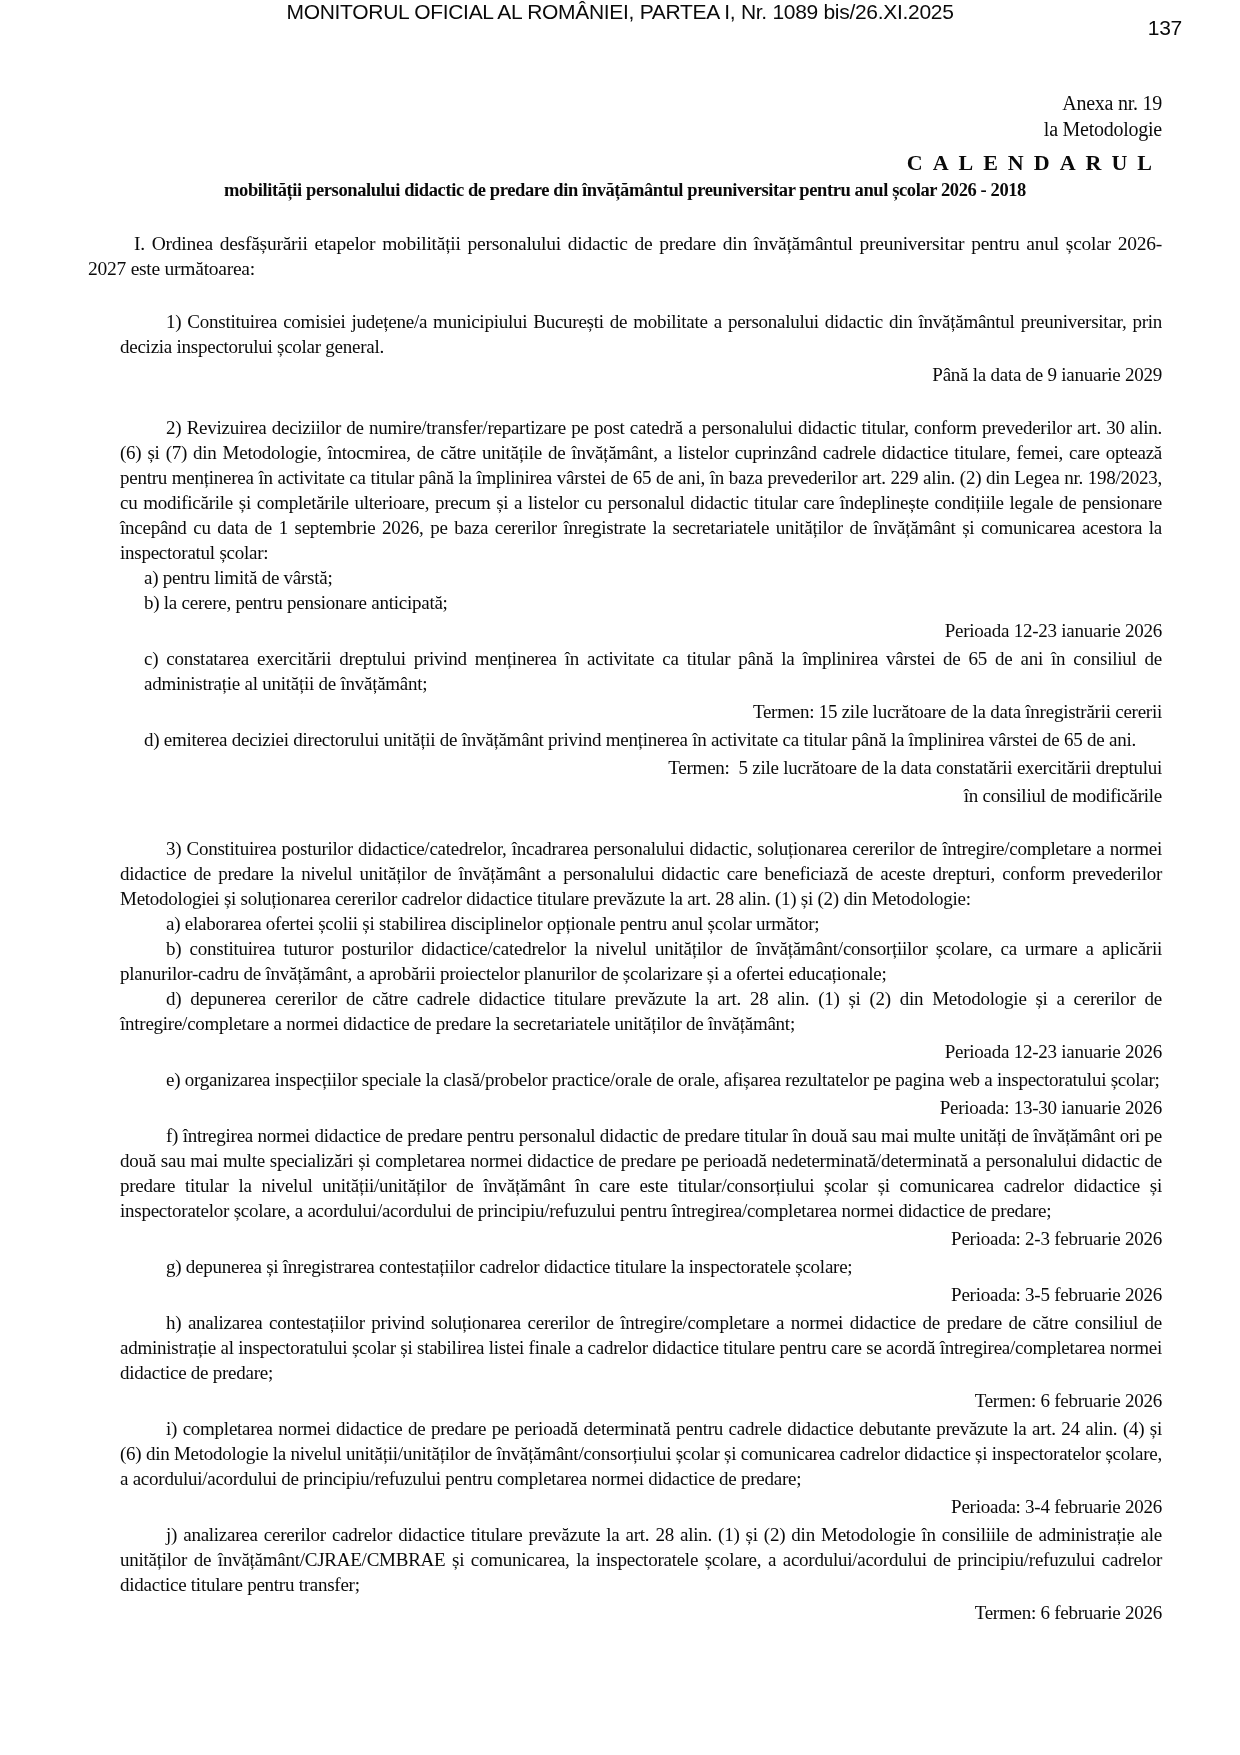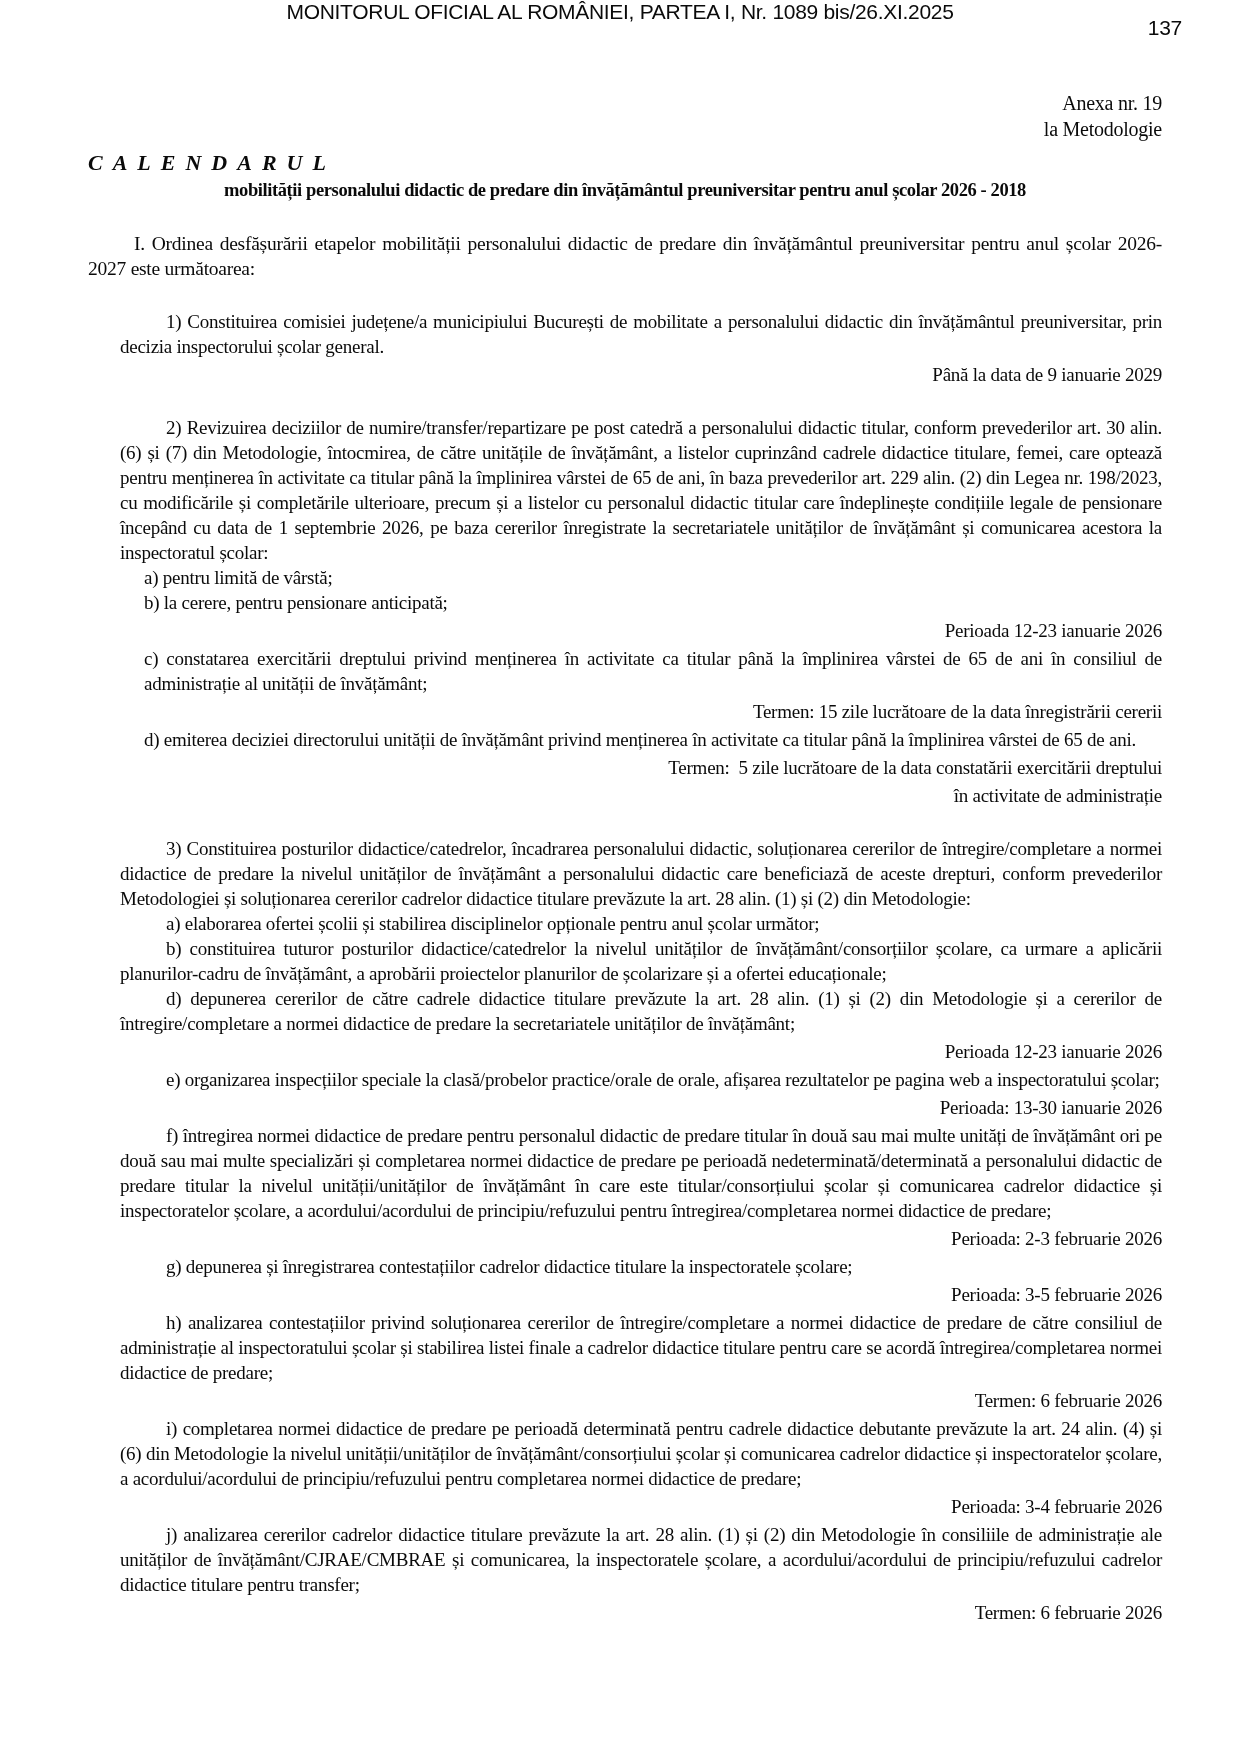--- a/index.html
+++ b/index.html
@@ -23,22 +23,22 @@
   
   .content{
     padding:0 78px 0 88px;
     font-size:19px;line-height:25px;letter-spacing:-0.25px;
   }
   .annex-block{
     margin-top:50px;
     text-align:right;font-size:20px;line-height:26px;
   }
   .doc-title{
-    margin-top:8px;text-align:left;
-    font-weight:bold;font-size:22px;letter-spacing:10px;font-style:italic;
+    margin-top:8px;text-align:right;
+    font-weight:bold;font-size:22px;letter-spacing:10px;
   }
   .doc-subtitle{
     margin-top:3px;text-align:center;
     font-weight:bold;font-size:18.5px;letter-spacing:-0.4px;
   }
   .section-heading{
     margin-top:28px;font-weight:normal;font-size:19.5px;
     text-align:justify;text-indent:46px;
   }
   
@@ -70,21 +70,21 @@
       <div class="b-p gap">1)  Constituirea comisiei județene/a municipiului București de mobilitate a personalului didactic din învățământul preuniversitar, prin decizia inspectorului școlar general.</div>
       <div class="b-right">Până la data de 9 ianuarie 2029</div>
       <div class="b-p gap">2)  Revizuirea deciziilor de numire/transfer/repartizare pe post catedră a personalului didactic titular, conform prevederilor art. 30 alin. (6) și (7) din Metodologie, întocmirea, de către unitățile de învățământ, a listelor cuprinzând cadrele didactice titulare, femei, care optează pentru menținerea în activitate ca titular până la împlinirea vârstei de 65 de ani, în baza prevederilor art. 229 alin. (2) din Legea nr. 198/2023, cu modificările și completările ulterioare, precum și a listelor cu personalul didactic titular care îndeplinește condițiile legale de pensionare începând cu data de 1 septembrie 2026, pe baza cererilor înregistrate la secretariatele unităților de învățământ și comunicarea acestora la inspectoratul școlar:</div>
       <div class="b-item">a) pentru limită de vârstă;</div>
       <div class="b-item">b) la cerere, pentru pensionare anticipată;</div>
       <div class="b-right">Perioada 12-23 ianuarie 2026</div>
       <div class="b-item">c) constatarea exercitării dreptului privind menținerea în activitate ca titular până la împlinirea vârstei de 65 de ani în consiliul de administrație al unității de învățământ;</div>
       <div class="b-right">Termen: 15 zile lucrătoare de la data înregistrării cererii</div>
       <div class="b-item">d) emiterea deciziei directorului unității de învățământ privind menținerea în activitate ca titular până la împlinirea vârstei de 65 de ani.</div>
       <div class="b-right">Termen:  5 zile lucrătoare de la data constatării exercitării dreptului</div>
-      <div class="b-right">în activitate de administrație</div>
+      <div class="b-right">în consiliul de modificările</div>
       <div class="b-p gap">3)  Constituirea posturilor didactice/catedrelor, încadrarea personalului didactic, soluționarea cererilor de întregire/completare a normei didactice de predare la nivelul unităților de învățământ a personalului didactic care beneficiază de aceste drepturi, conform prevederilor Metodologiei și soluționarea cererilor cadrelor didactice titulare prevăzute la art. 28 alin. (1) și (2) din Metodologie:</div>
       <div class="b-p">a)  elaborarea ofertei școlii și stabilirea disciplinelor opționale pentru anul școlar următor;</div>
       <div class="b-p">b)  constituirea tuturor posturilor didactice/catedrelor la nivelul unităților de învățământ/consorțiilor școlare, ca urmare a aplicării planurilor-cadru de învățământ, a aprobării proiectelor planurilor de școlarizare și a ofertei educaționale;</div>
       <div class="b-p">d)  depunerea cererilor de către cadrele didactice titulare prevăzute la art. 28 alin. (1) și (2) din Metodologie și a cererilor de întregire/completare a normei didactice de predare la secretariatele unităților de învățământ;</div>
       <div class="b-right">Perioada 12-23 ianuarie 2026</div>
       <div class="b-p">e)  organizarea inspecțiilor speciale la clasă/probelor practice/orale de orale, afișarea rezultatelor pe pagina web a inspectoratului școlar;</div>
       <div class="b-right">Perioada: 13-30 ianuarie 2026</div>
       <div class="b-p">f)  întregirea normei didactice de predare pentru personalul didactic de predare titular în două sau mai multe unități de învățământ ori pe două sau mai multe specializări și completarea normei didactice de predare pe perioadă nedeterminată/determinată a personalului didactic de predare titular la nivelul unității/unităților de învățământ în care este titular/consorțiului școlar și comunicarea cadrelor didactice și inspectoratelor școlare, a acordului/acordului de principiu/refuzului pentru întregirea/completarea normei didactice de predare;</div>
       <div class="b-right">Perioada: 2-3 februarie 2026</div>
       <div class="b-p">g)  depunerea și înregistrarea contestațiilor cadrelor didactice titulare la inspectoratele școlare;</div>

